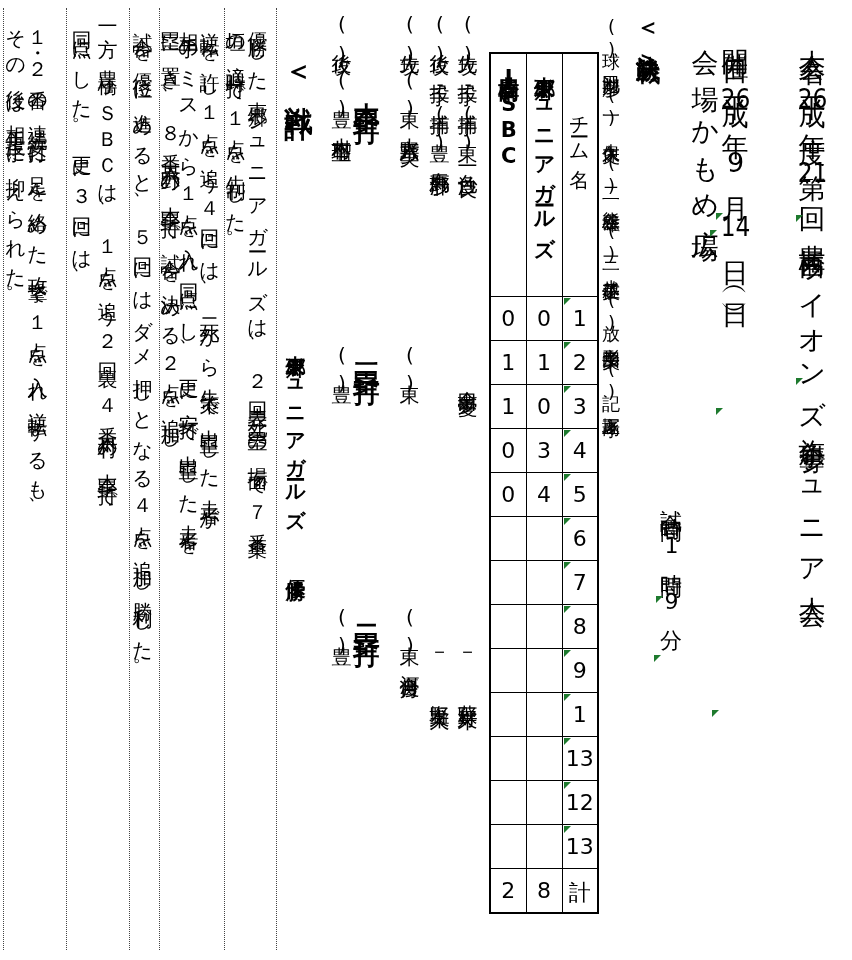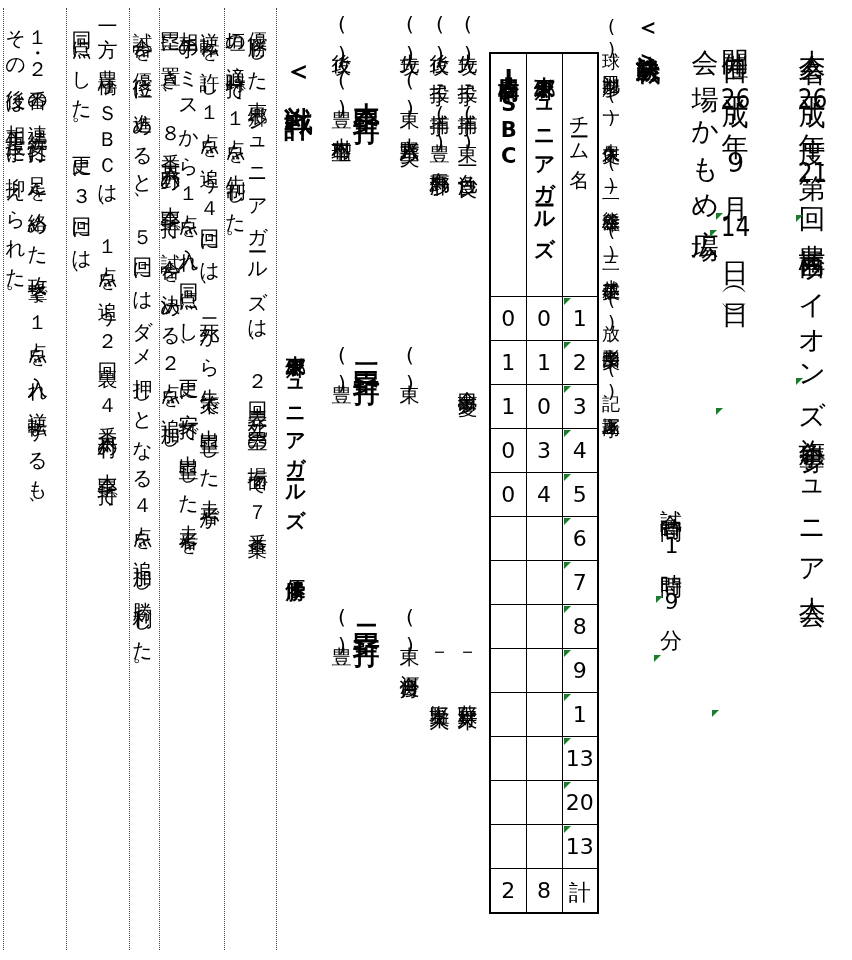--- a/index.html
+++ b/index.html
@@ -189,21 +189,21 @@
           </td>
         </tr>
         <tr style="height: 44px;">
           <td>
             <div class="num"></div>
           </td>
           <td>
             <div class="num"></div>
           </td>
           <td>
-            <div class="num">20</div>
+            <div class="num">12</div>
             <span class="gmark gmark-cell"></span>
           </td>
         </tr>
         <tr style="height: 44px;">
           <td>
             <div class="num"></div>
           </td>
           <td>
             <div class="num"></div>
           </td>

